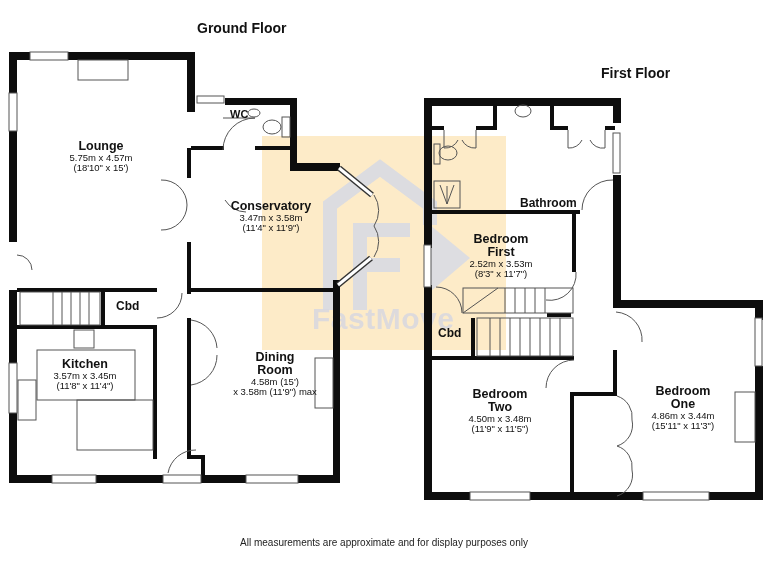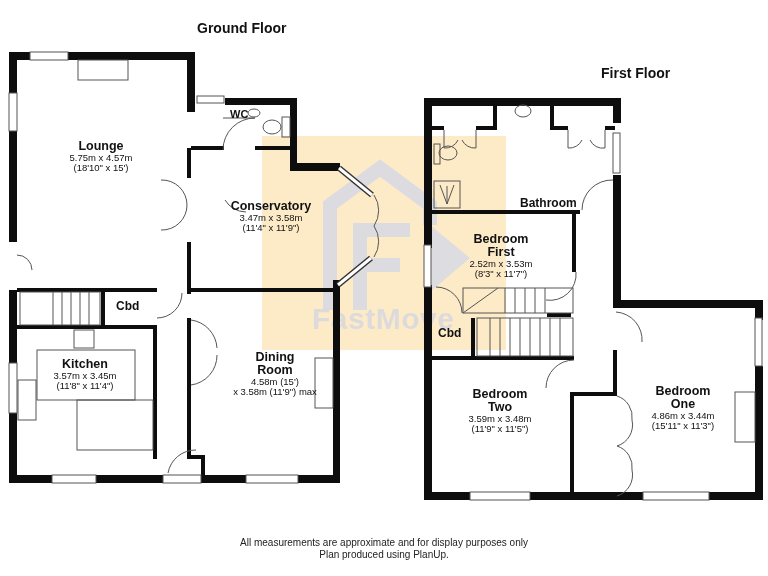--- a/index.html
+++ b/index.html
@@ -205,26 +205,25 @@
 <div class="room" style="left:461px; top:233px; width:80px;">
   <span class="name">Bedroom</span>
   <span class="name">First</span>
   <span class="dim">2.52m x 3.53m</span>
   <span class="dim">(8'3" x 11'7")</span>
 </div>
 <div class="abs small-label" style="left:438px; top:326px;">Cbd</div>
 <div class="room" style="left:460px; top:388px; width:80px;">
   <span class="name">Bedroom</span>
   <span class="name">Two</span>
-  <span class="dim">3.59m x 3.48m</span>
+  <span class="dim">4.50m x 3.48m</span>
   <span class="dim">(11'9" x 11'5")</span>
 </div>
 <div class="room" style="left:638px; top:385px; width:90px;">
   <span class="name">Bedroom</span>
   <span class="name">One</span>
   <span class="dim">4.86m x 3.44m</span>
   <span class="dim">(15'11" x 11'3")</span>
 </div>
 
 <div class="footer">
   <div>All measurements are approximate and for display purposes only</div>
-  <div>Plan produced using PlanUp.</div>
 </div>
 
 </body></html>

